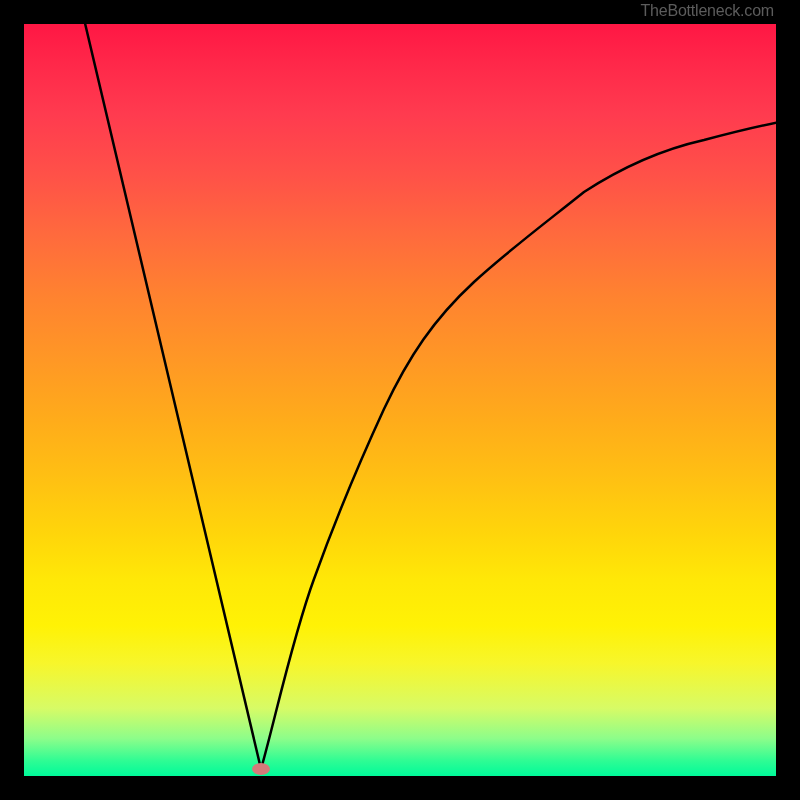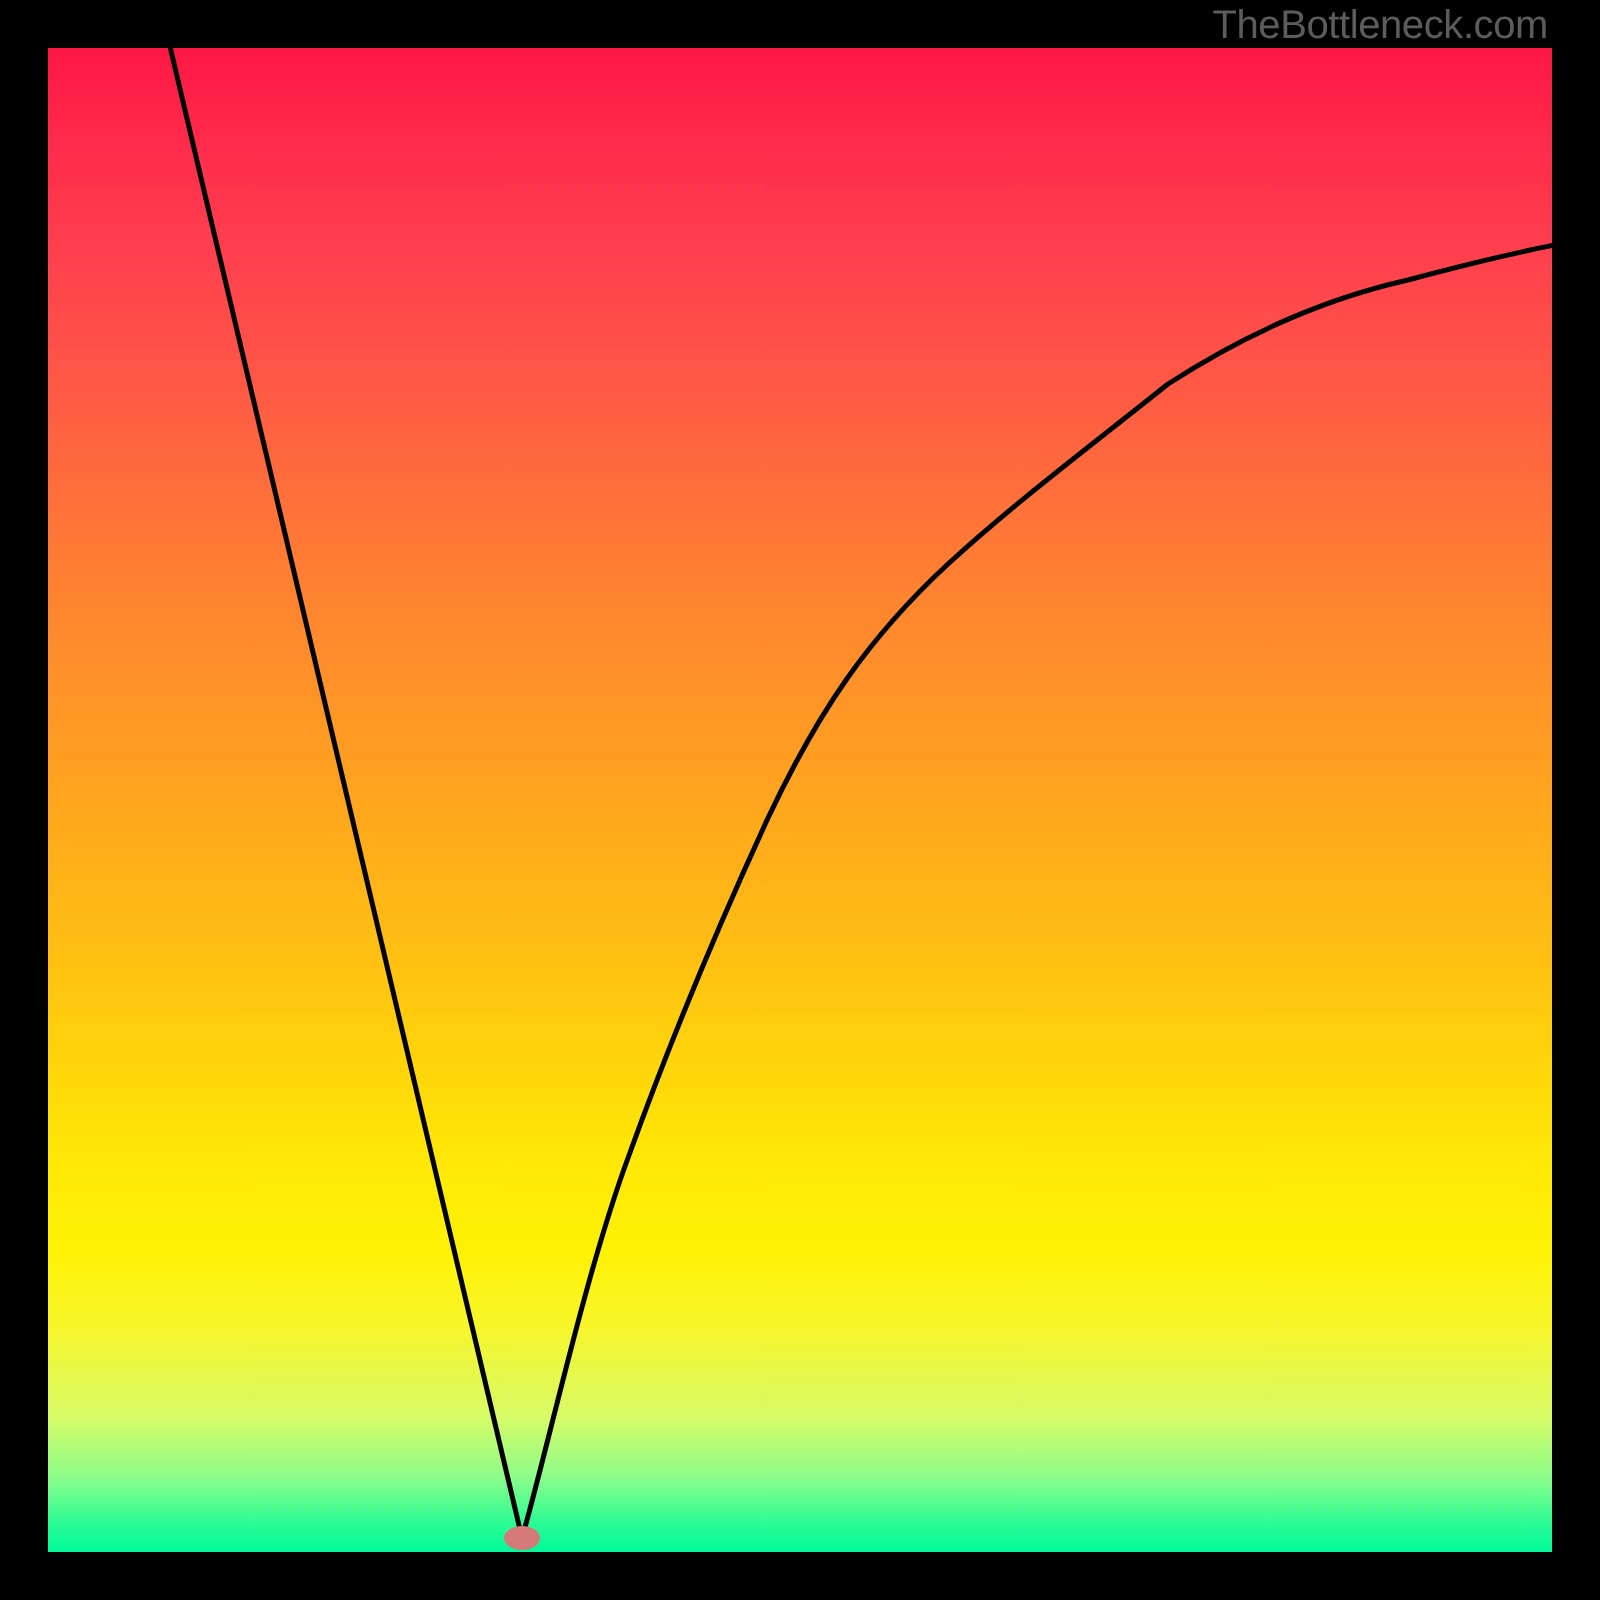--- a/index.html
+++ b/index.html
@@ -67,21 +67,21 @@
     border-radius: 50%/50%;
     transform: translate(-50%, -50%);
     left: 237px;
     top: 745px;
   }
   .watermark {
     position: absolute;
     top: 2px;
     right: 26px;
     color: #5c5c5c;
-    font-size: 20px;
+    font-size: 16px;
     font-weight: 500;
     font-family: Arial, Helvetica, sans-serif;
     letter-spacing: -0.2px;
   }
 </style>
 </head>
 <body>
 
 <div class="frame"></div>
 

